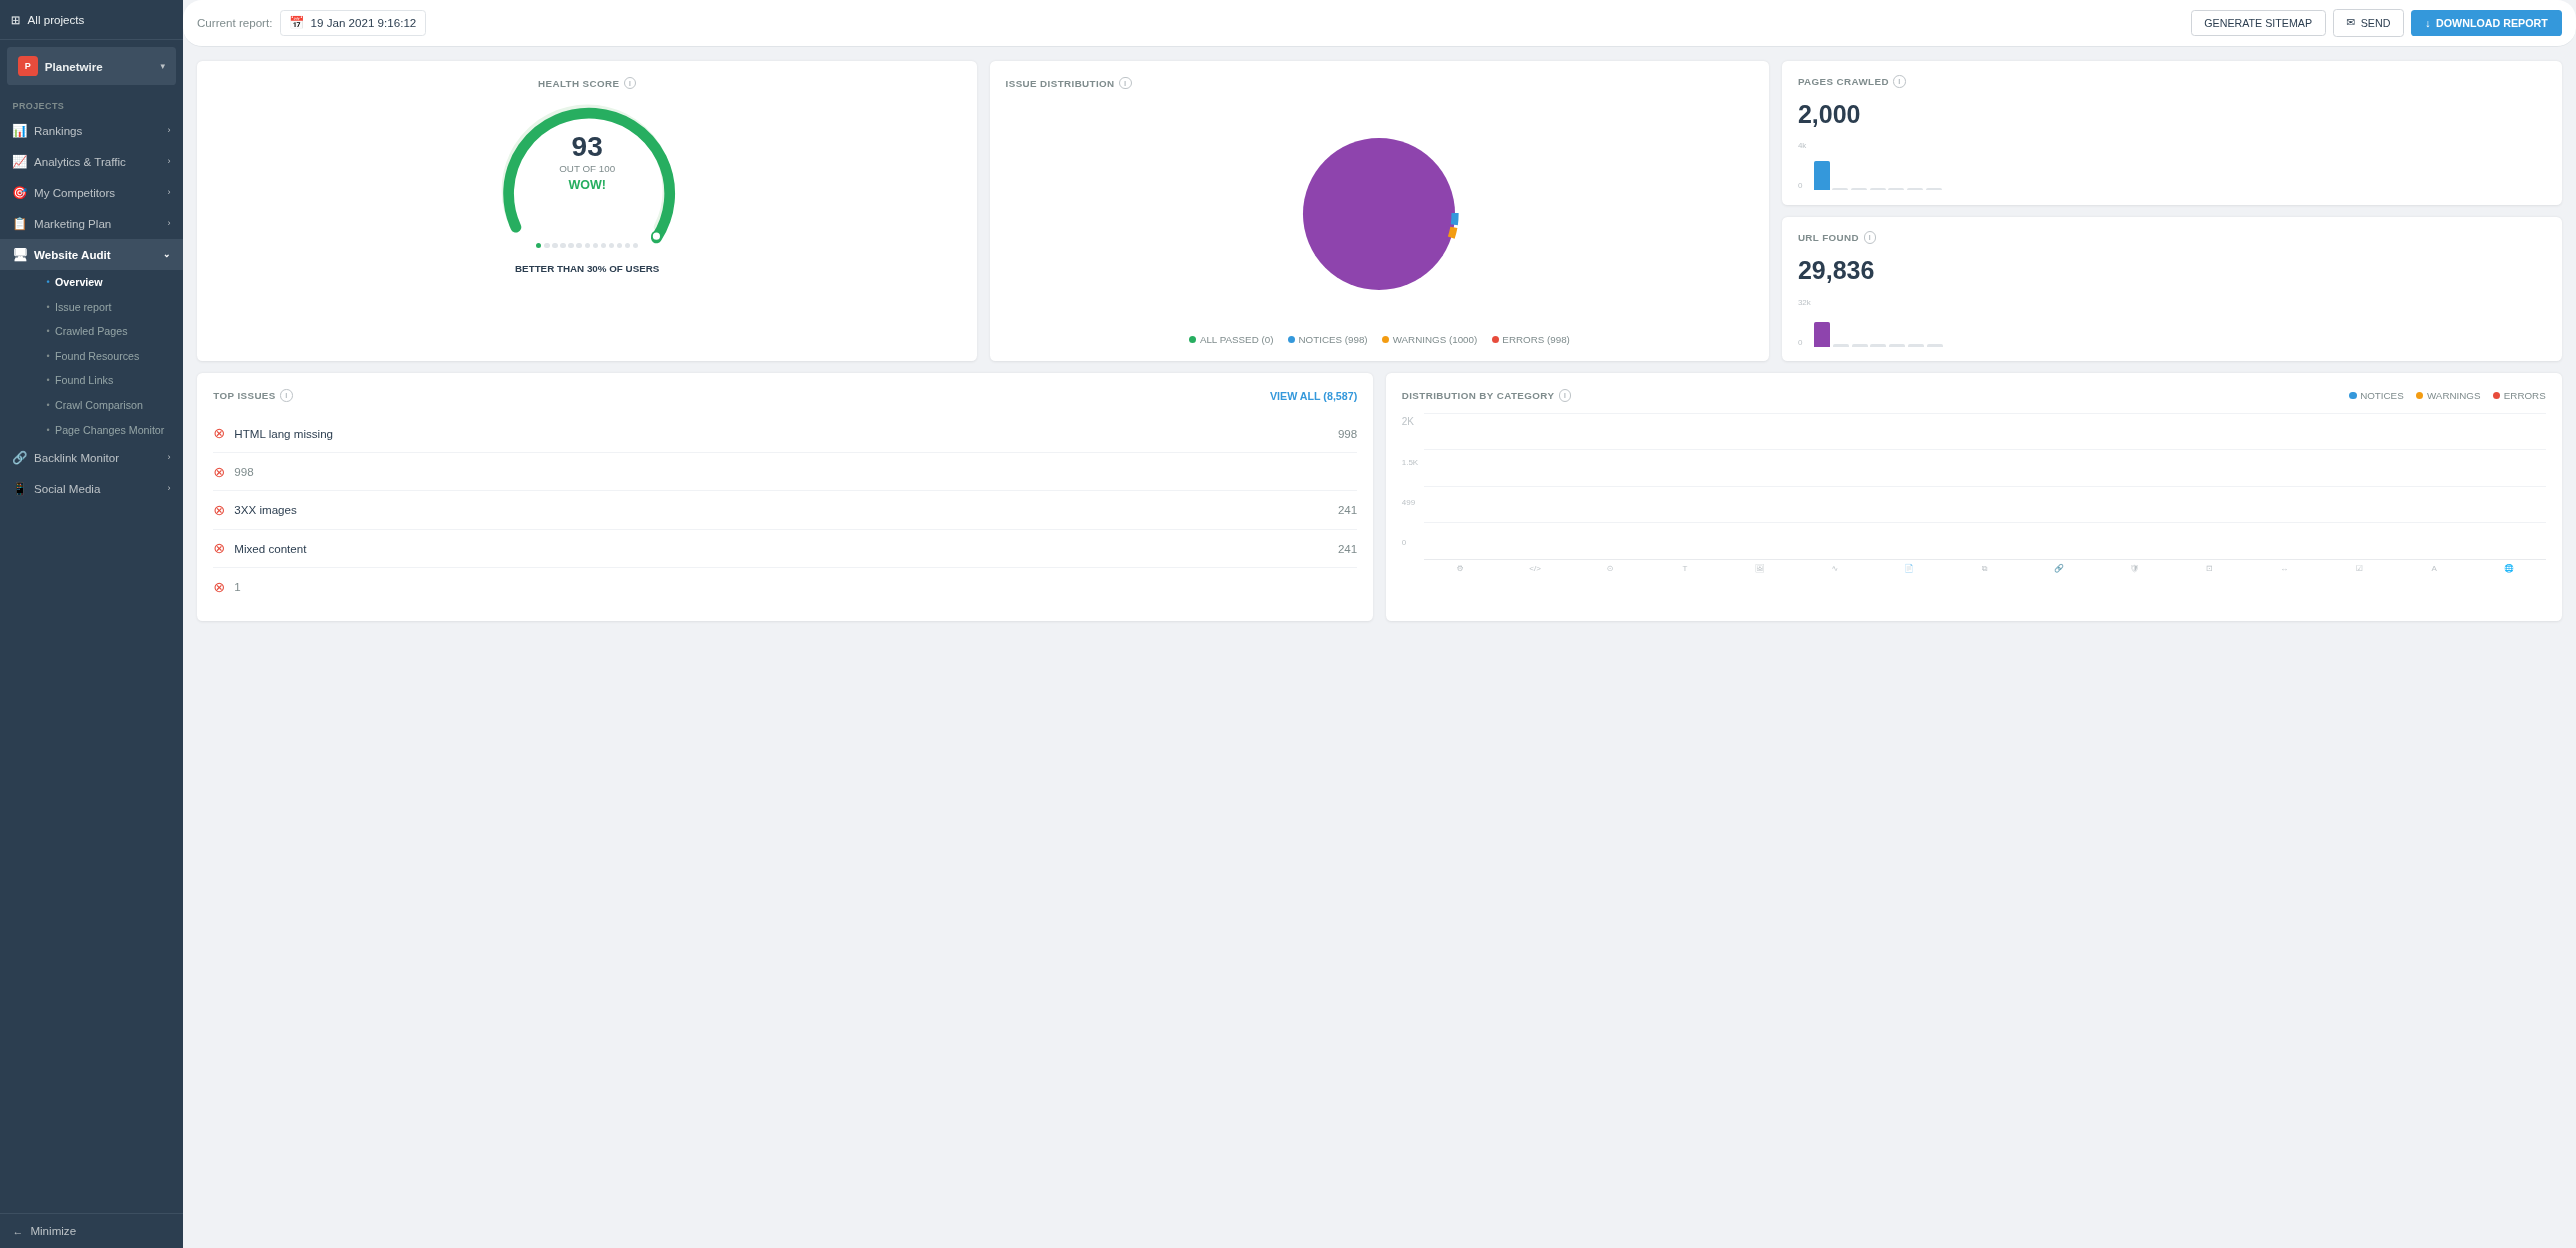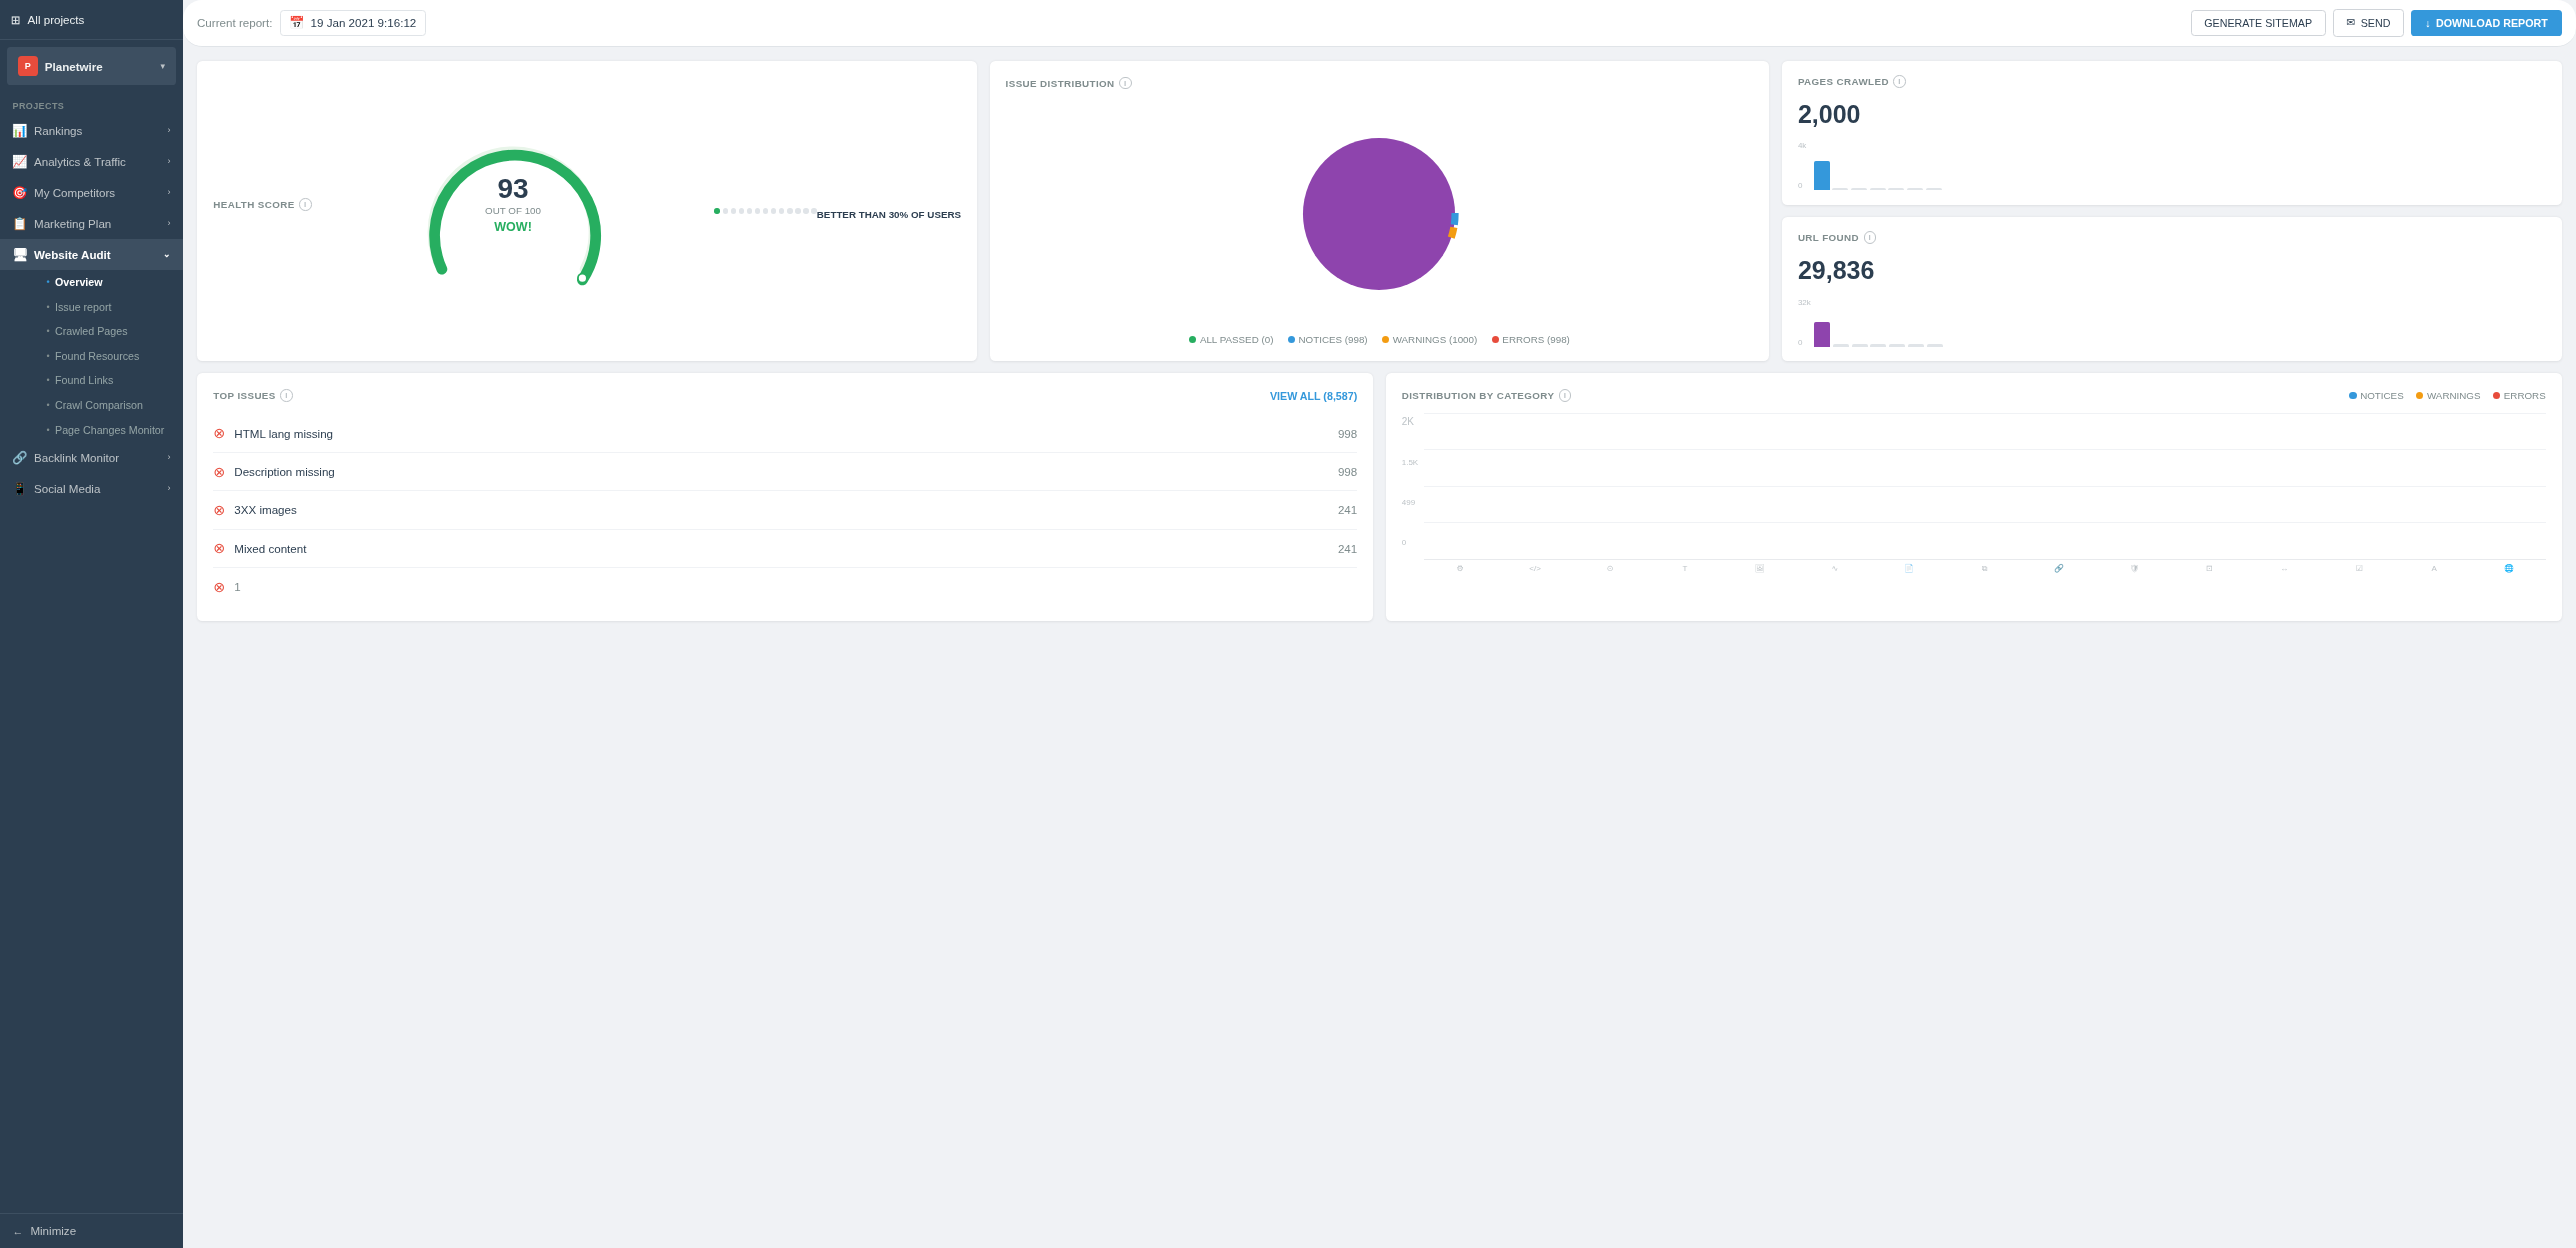--- a/index.html
+++ b/index.html
@@ -40,21 +40,21 @@
     .content { flex: 1; overflow-y: auto; padding: 14.3px; display: flex; flex-direction: column; gap: 12.5px; }
 
     
     .top-row { display: grid; grid-template-columns: 1fr 1fr 1fr; gap: 12.5px; }
 
     .card { background: white; border-radius: 5.4px; padding: 16px; box-shadow: 0 0.9px 2.7px rgba(0,0,0,0.08); }
     .card-title { font-size: 9.8px; font-weight: 600; color: #7f8c8d; letter-spacing: 0.4px; text-transform: uppercase; display: flex; align-items: center; gap: 4.5px; margin-bottom: 12.5px; }
     .info-icon { display: inline-flex; align-items: center; justify-content: center; width: 12.5px; height: 12.5px; border: 0.9px solid #bdc3c7; border-radius: 50%; font-size: 8px; color: #bdc3c7; cursor: pointer; }
 
     
-    .health-card { display: flex; flex-direction: row; align-items: center; }
+    .health-card { display: flex; flex-direction: column; align-items: center; }
     .gauge-container { position: relative; width: 179px; height: 125px; margin: 0 auto 9px; }
     .gauge-svg { width: 179px; height: 143px; }
     .gauge-text { position: absolute; top: 50%; left: 50%; transform: translate(-50%, -55%); text-align: center; }
     .gauge-score { font-size: 28px; font-weight: 700; color: #2c3e50; }
     .gauge-sub { font-size: 9.8px; color: #7f8c8d; }
     .gauge-wow { font-size: 12.5px; color: #27ae60; font-weight: 600; margin-top: 3.6px; }
     .gauge-dots { display: flex; justify-content: center; gap: 2.7px; margin: 7.2px 0; }
     .dot { width: 5.4px; height: 5.4px; border-radius: 50%; background: #e0e4e8; }
     .dot.active { background: #27ae60; }
     .gauge-better { font-size: 9.8px; color: #7f8c8d; text-align: center; margin-top: 7.2px; }
@@ -344,21 +344,20 @@
           <span class="view-all">VIEW ALL (8,587)</span>
         </div>
 
         <div class="issue-row">
           <span class="issue-icon">⊗</span>
           <span class="issue-name">HTML lang missing</span>
           <span class="issue-count">998</span>
         </div>
         <div class="issue-row">
           <span class="issue-icon">⊗</span>
-          <span class="issue-name">Description missing</span>
           <span class="issue-count">998</span>
         </div>
         <div class="issue-row">
           <span class="issue-icon">⊗</span>
           <span class="issue-name">3XX images</span>
           <span class="issue-count">241</span>
         </div>
         <div class="issue-row">
           <span class="issue-icon">⊗</span>
           <span class="issue-name">Mixed content</span>

